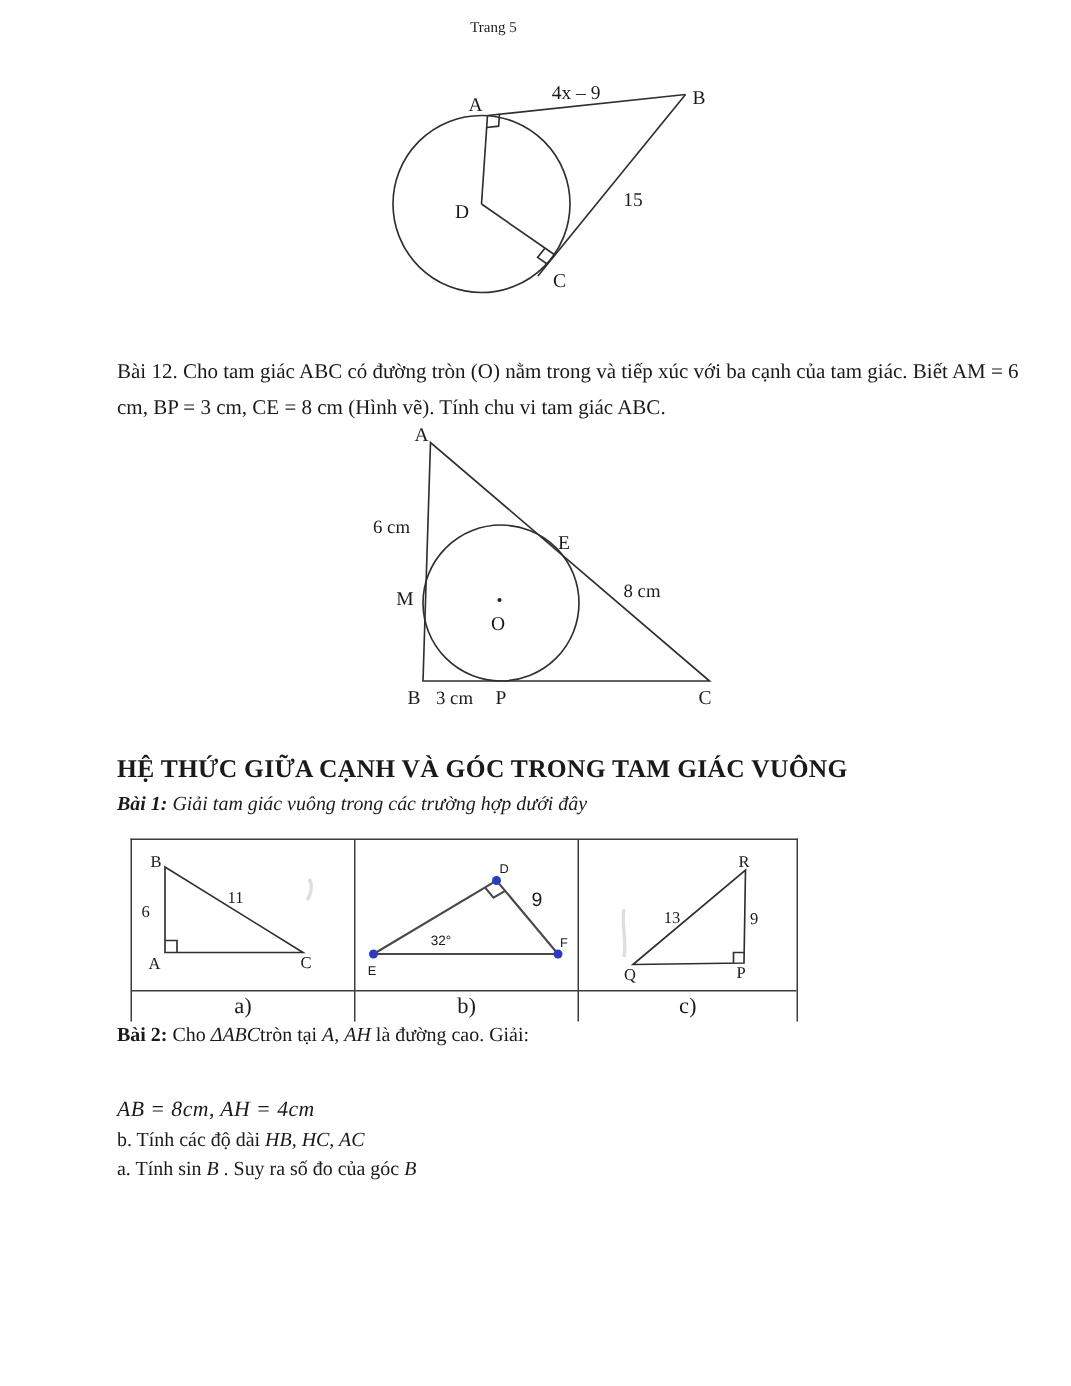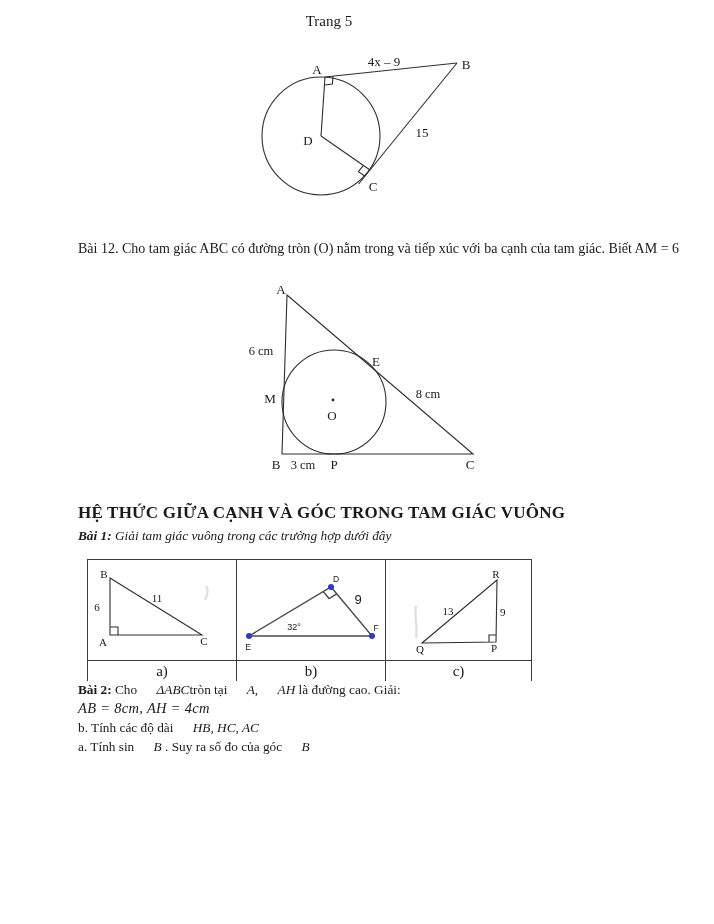--- a/index.html
+++ b/index.html
@@ -6,28 +6,28 @@
   html,body { width:714px; height:924px; }
   body {
     position:relative;
     background:#ffffff;
     font-family:"Liberation Serif", serif;
     color:#1a1a1a;
     overflow:hidden;
   }
   .abs { position:absolute; }
   .nowrap { white-space:nowrap; }
-  .page-header { top:13px; left:0; width:658px; text-align:center; font-size:15px; }
+  .page-header { top:13px; left:0; width:658px; text-align:center; font-size:10px; }
   .para { left:78px; top:237px; font-size:14px; line-height:23.5px; }
   .section-heading { left:78px; top:503px; font-size:17px; font-weight:bold; letter-spacing:0.2px; }
   .bai1-line { left:78px; top:528px; font-size:13.3px;font-style:italic; }
   b.lbl { font-weight:bold; }
-  i.mi { font-style:italic;margin-left:16px; }
+  i.mi { font-style:italic; }
   .bai2-block { left:78px; top:680px; font-size:13.3px; line-height:19px; }
-  .given-line { font-size:14.5px; font-style:italic; letter-spacing:0.3px; }
+  .given-line { font-size:14.5px; font-style:italic; letter-spacing:0.3px;margin-top:32px; }
   
   .b1table {
     left:87px; top:559px; width:445px;
     border:1px solid #3c3c3c; border-bottom:none;
   }
   .b1row { display:grid; grid-template-columns:149px 149px 145px; }
   .b1row.figs .cell { height:100px; border-right:1px solid #3c3c3c; }
   .b1row.figs .cell.last { border-right:none; width:145px; }
   .b1row.labels .cell {
     height:21px; border-top:1px solid #3c3c3c; border-right:1px solid #3c3c3c;
@@ -56,20 +56,21 @@
   <text x="72" y="24" font-size="13" text-anchor="middle">A</text>
   <text x="221" y="19" font-size="13" text-anchor="middle">B</text>
   <text x="128" y="141" font-size="13" text-anchor="middle">C</text>
   <text x="63" y="95" font-size="13" text-anchor="middle">D</text>
   <text x="139" y="16" font-size="13" text-anchor="middle">4x – 9</text>
   <text x="177" y="87" font-size="13" text-anchor="middle">15</text>
 </svg>
 
 <div class="abs para">
   <div class="nowrap">Bài 12. Cho tam giác ABC có đường tròn (O) nằm trong và tiếp xúc với ba cạnh của tam giác. Biết AM = 6</div>
+  <div class="nowrap">cm, BP = 3 cm, CE = 8 cm (Hình vẽ). Tính chu vi tam giác ABC.</div>
 </div>
 
 <svg class="abs" style="left:243px; top:283px;" width="240" height="190" viewBox="0 0 240 190">
   <path class="stroke" d="M44,12 L39,171 L230,171 Z"></path>
   <circle class="stroke" cx="91" cy="119" r="52"></circle>
   <circle cx="90" cy="117" r="1.4" fill="#222222"></circle>
   <text x="38" y="11" font-size="13" text-anchor="middle">A</text>
   <text x="33" y="186" font-size="13" text-anchor="middle">B</text>
   <text x="227" y="186" font-size="13" text-anchor="middle">C</text>
   <text x="133" y="83" font-size="13" text-anchor="middle">E</text>

